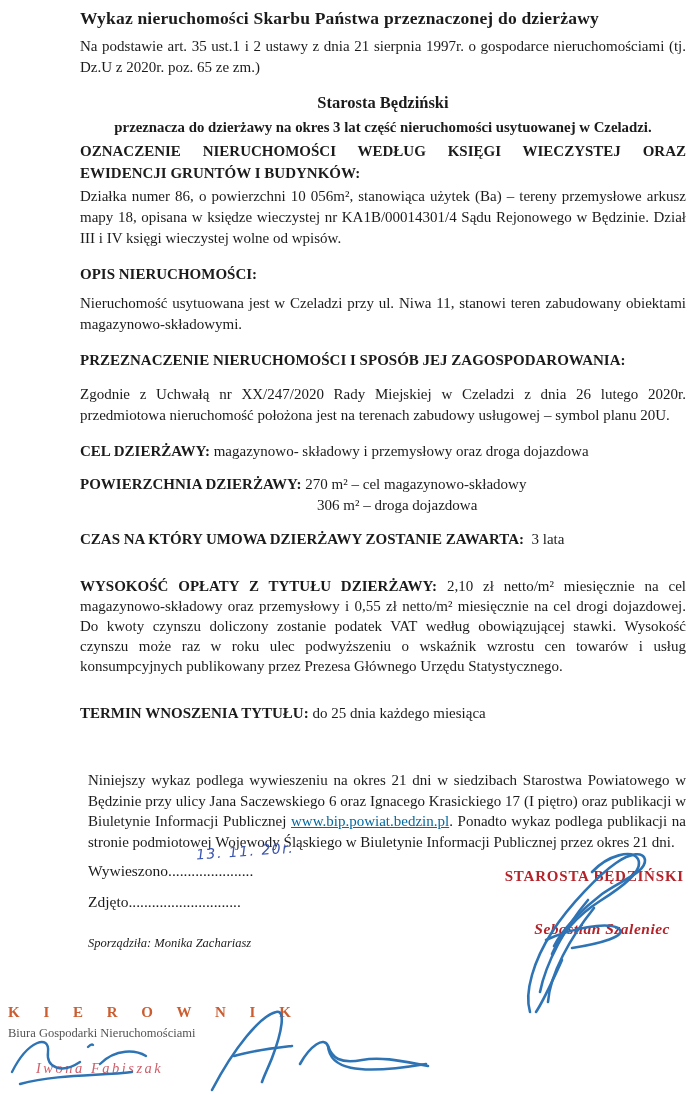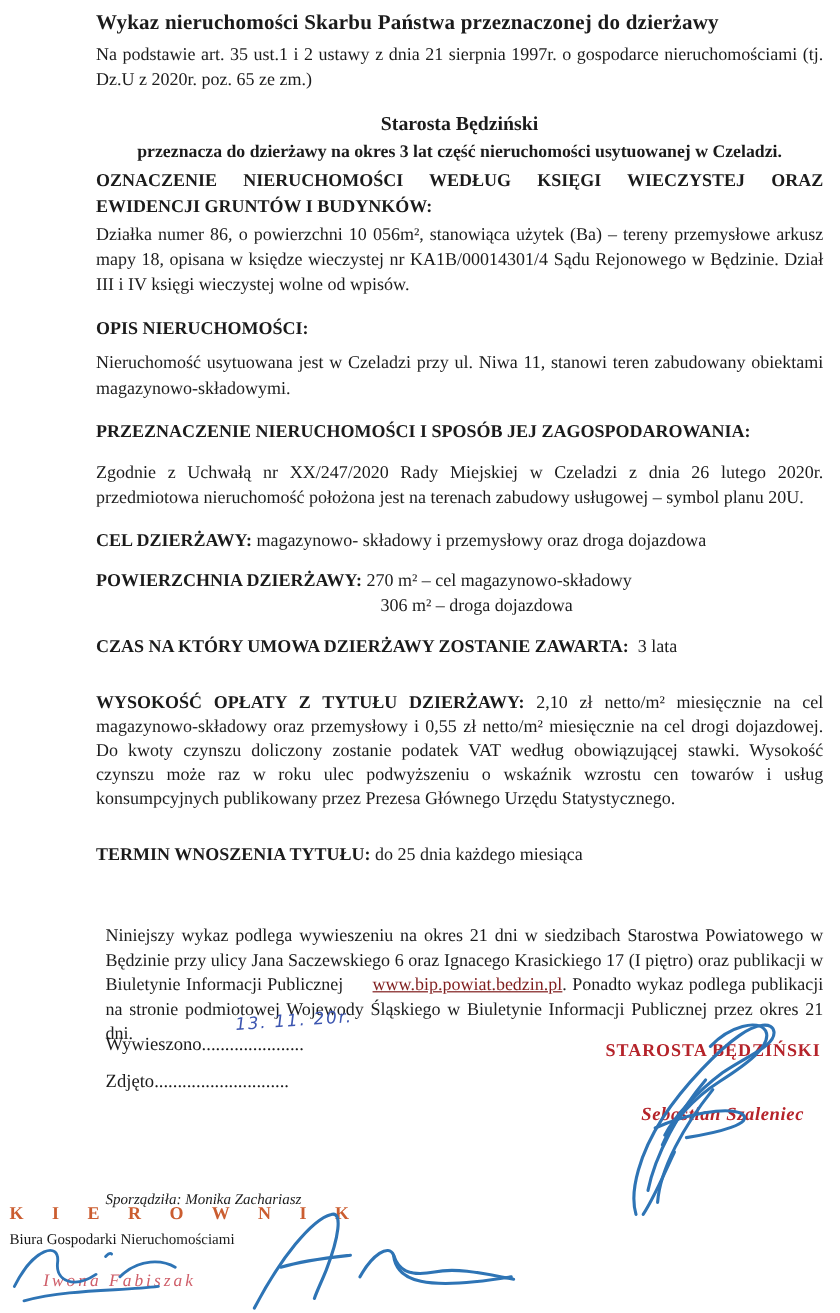--- a/index.html
+++ b/index.html
@@ -25,38 +25,38 @@
   .s3h { margin-top:9px; }
   .s3b { margin-top:13px; }
 
   .cel { margin-top:15px; font-size:15px; line-height:21px; }
   .pow { margin-top:12px; font-size:15px; line-height:21px; }
   .pow .indent { padding-left:237px; }
   .czas { margin-top:13px; font-size:15px; line-height:21px; }
   .wys { margin-top:26px; line-height:20px; }
   .termin { margin-top:27px; font-size:15px; line-height:21px; }
   .pub { margin-top:46px; line-height:20.5px; margin-left:8px; }
-  .pub a { color:#7f1d1d; text-decoration:underline;margin-left:20px; }
+  .pub a { color:#0369a1; text-decoration:underline; }
 
   b { font-weight:bold; }
 
   .abs { position:absolute; }
   .posted { left:88px; top:862px; font-size:15.5px; }
   .removed { left:88px; top:893px; font-size:15.5px; }
   .hand-date {
     left:196px; top:843px; color:#3c55b0; font-family:"DejaVu Sans", sans-serif;
     font-style:italic; font-size:14px; letter-spacing:1.5px; transform:rotate(-4deg);
   }
-  .prepared { left:88px; top:992px; font-size:12.5px; font-style:italic; }
+  .prepared { left:88px; top:936px; font-size:12.5px; font-style:italic; }
 
   .starosta-title { right:16px; top:868px; color:#b5232a; font-weight:600; font-size:15px; letter-spacing:.8px; }
   .starosta-name { right:30px; top:920px; color:#b5232a; font-weight:600; font-style:italic; font-size:15.5px; letter-spacing:.5px; }
 
   .stamp-role { left:8px; top:1004px; color:#c2410c; font-weight:bold; font-size:15px; letter-spacing:10px; opacity:.85; }
-  .stamp-office { left:8px; top:1026px; color:#000000; font-size:12.5px; opacity:.9; }
+  .stamp-office { left:8px; top:1026px; color:#404040; font-size:12.5px; opacity:.9; }
   .stamp-name { left:36px; top:1060px; color:#cf5f6a; font-style:italic; font-size:14.5px; letter-spacing:2.5px; }
 
   svg.sig { position:absolute; pointer-events:none; }
   .sig-starosta { left:500px; top:842px; }
   .sig-left { left:8px; top:1028px; }
   .sig-mid { left:182px; top:1006px; }
 </style>
 </head>
 <body>
 

